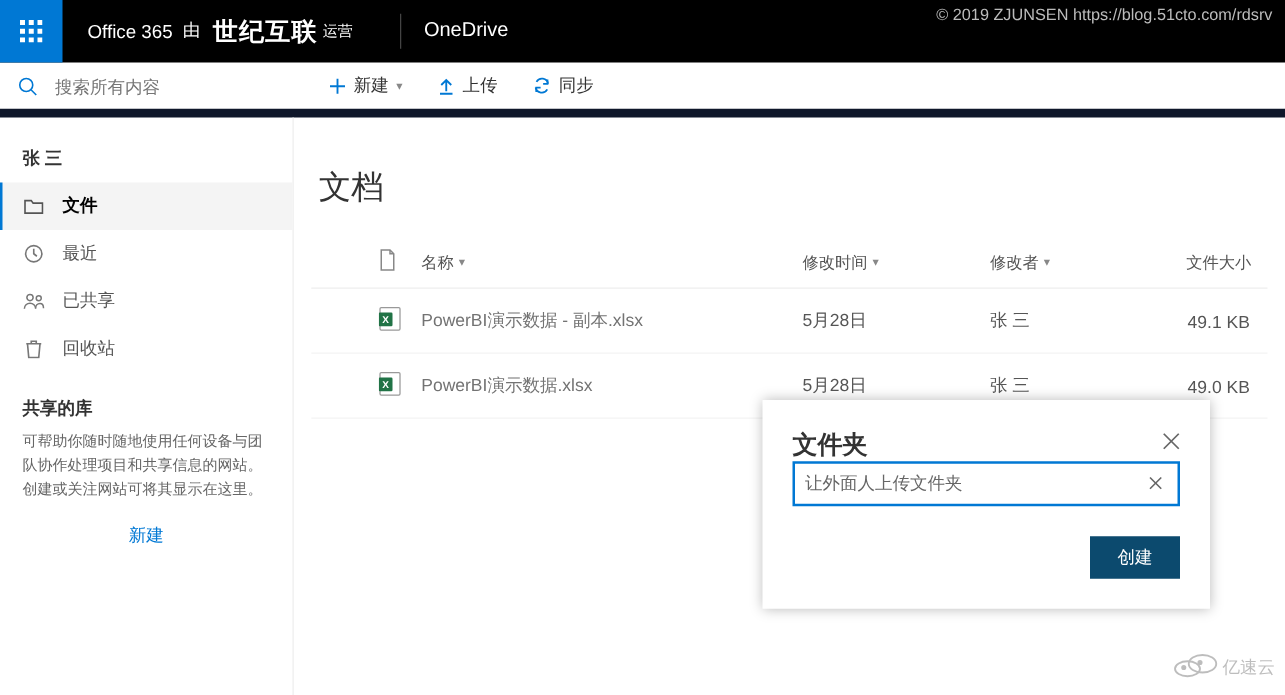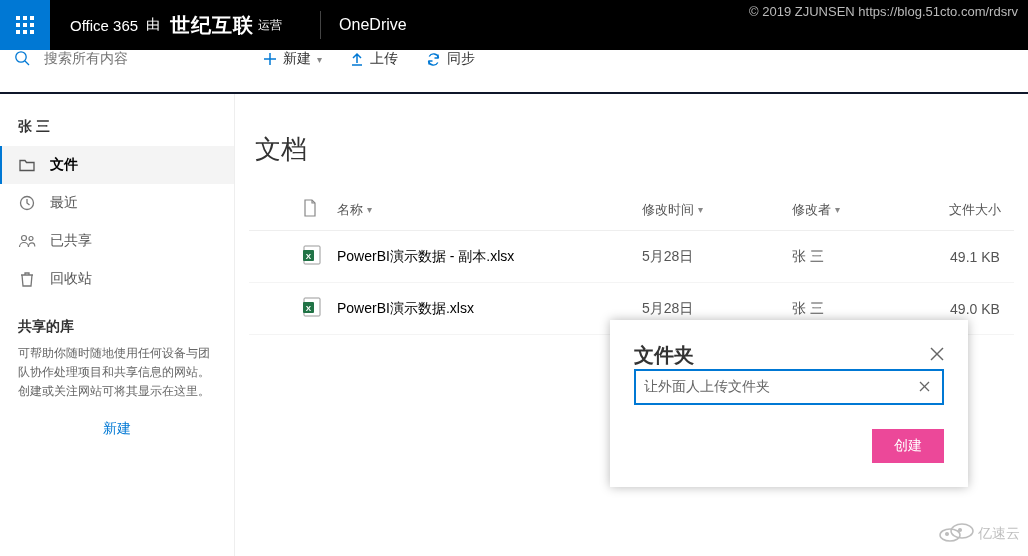--- a/index.html
+++ b/index.html
@@ -10,21 +10,21 @@
     .waffle { width: 50px; height: 50px; background: #0078d4; display: flex; align-items: center; justify-content: center; cursor: pointer; }
     .brand { padding: 0 20px; display: flex; align-items: center; }
     .brand-o365 { font-size: 15px; }
     .brand-cn { font-size: 20px; font-weight: 800; letter-spacing: 1px; margin: 0 4px; }
     .brand-op { font-size: 12px; vertical-align: super; }
     .divider { width: 1px; height: 28px; background: #444; margin: 0 18px; }
     .app-name { font-size: 16px; }
     .copyright { position: absolute; right: 10px; top: 4px; font-size: 13px; color: #bbb; }
 
     
-    .cmdrow { height: 44px; border-bottom: 2px solid #0f172a; display: flex; align-items: flex-start; }
+    .cmdrow { height: 44px; border-bottom: 7px solid #0f172a; display: flex; align-items: center; }
     .search { display: flex; align-items: center; width: 235px; padding-left: 14px; color: #0078d4; }
     .search input { border: none; outline: none; margin-left: 14px; font-size: 14px; color: #666; background: transparent; width: 160px; }
     .cmds { display: flex; align-items: center; padding-left: 28px; gap: 28px; color: #0078d4; }
     .cmd { display: flex; align-items: center; gap: 6px; cursor: pointer; font-size: 14px; }
     .cmd-label { color: #333; }
 
     
     .layout { display: flex; height: calc(100% - 94px); }
     .sidebar { width: 235px; border-right: 1px solid #eee; padding-top: 14px; font-size: 14px; }
     .username { padding: 10px 18px; font-weight: 600; color: #333; }
@@ -41,33 +41,33 @@
     .table { width: 100%; }
     .thead { display: flex; align-items: center; padding: 10px 0; border-bottom: 1px solid #eee; color: #555; font-size: 13px; }
     .col-check { width: 54px; display: flex; justify-content: center; }
     .col-icon { width: 34px; }
     .col-name { flex: 1; }
     .col-mod { width: 150px; }
     .col-by { width: 150px; }
     .col-size { width: 72px; text-align: center; padding-right: 6px; }
     .th { display: flex; align-items: center; gap: 4px; cursor: pointer; }
     .trow { display: flex; align-items: center; padding: 14px 0; border-bottom: 1px solid #f4f4f4; color: #555; font-size: 14px; }
-    .trow .col-name { color: #000000; }
+    .trow .col-name { color: #737373; }
     .file-ic { width: 18px; height: 20px; }
 
     
     .dialog { position: absolute; left: 610px; top: 320px; width: 358px; background: #fff; box-shadow: 0 0 10px rgba(0,0,0,.28); padding: 22px 24px 24px; z-index: 10; }
     .dialog-head { display: flex; justify-content: space-between; align-items: center; }
     .dialog-title { font-size: 20px; font-weight: 600; }
     .dialog-close { cursor: pointer; color: #666; font-size: 16px; }
     .dialog-field { display: flex; align-items: center; border: 2px solid #0078d4; height: 36px; padding: 0 8px; gap: 27px; }
     .dialog-field input { border: none; outline: none; flex: 1; font-size: 14px; color: #666; }
     .dialog-clear { cursor: pointer; color: #666; padding: 0 4px; }
     .dialog-actions { display: flex; justify-content: flex-end; margin-top: 24px; }
-    .btn-primary { background: #ec4899; color: #fff; border: none; padding: 8px 22px; font-size: 14px; cursor: pointer; }
+    .btn-primary { background: #0c4a6e; color: #fff; border: none; padding: 8px 22px; font-size: 14px; cursor: pointer; }
 
     .watermark { position: absolute; right: 4px; bottom: 6px; opacity: .55; }
 
     .chev { font-size: 10px; color: #888; }
   </style>
 </head>
 <body>
 
 <div class="topbar">
   <div class="waffle">

